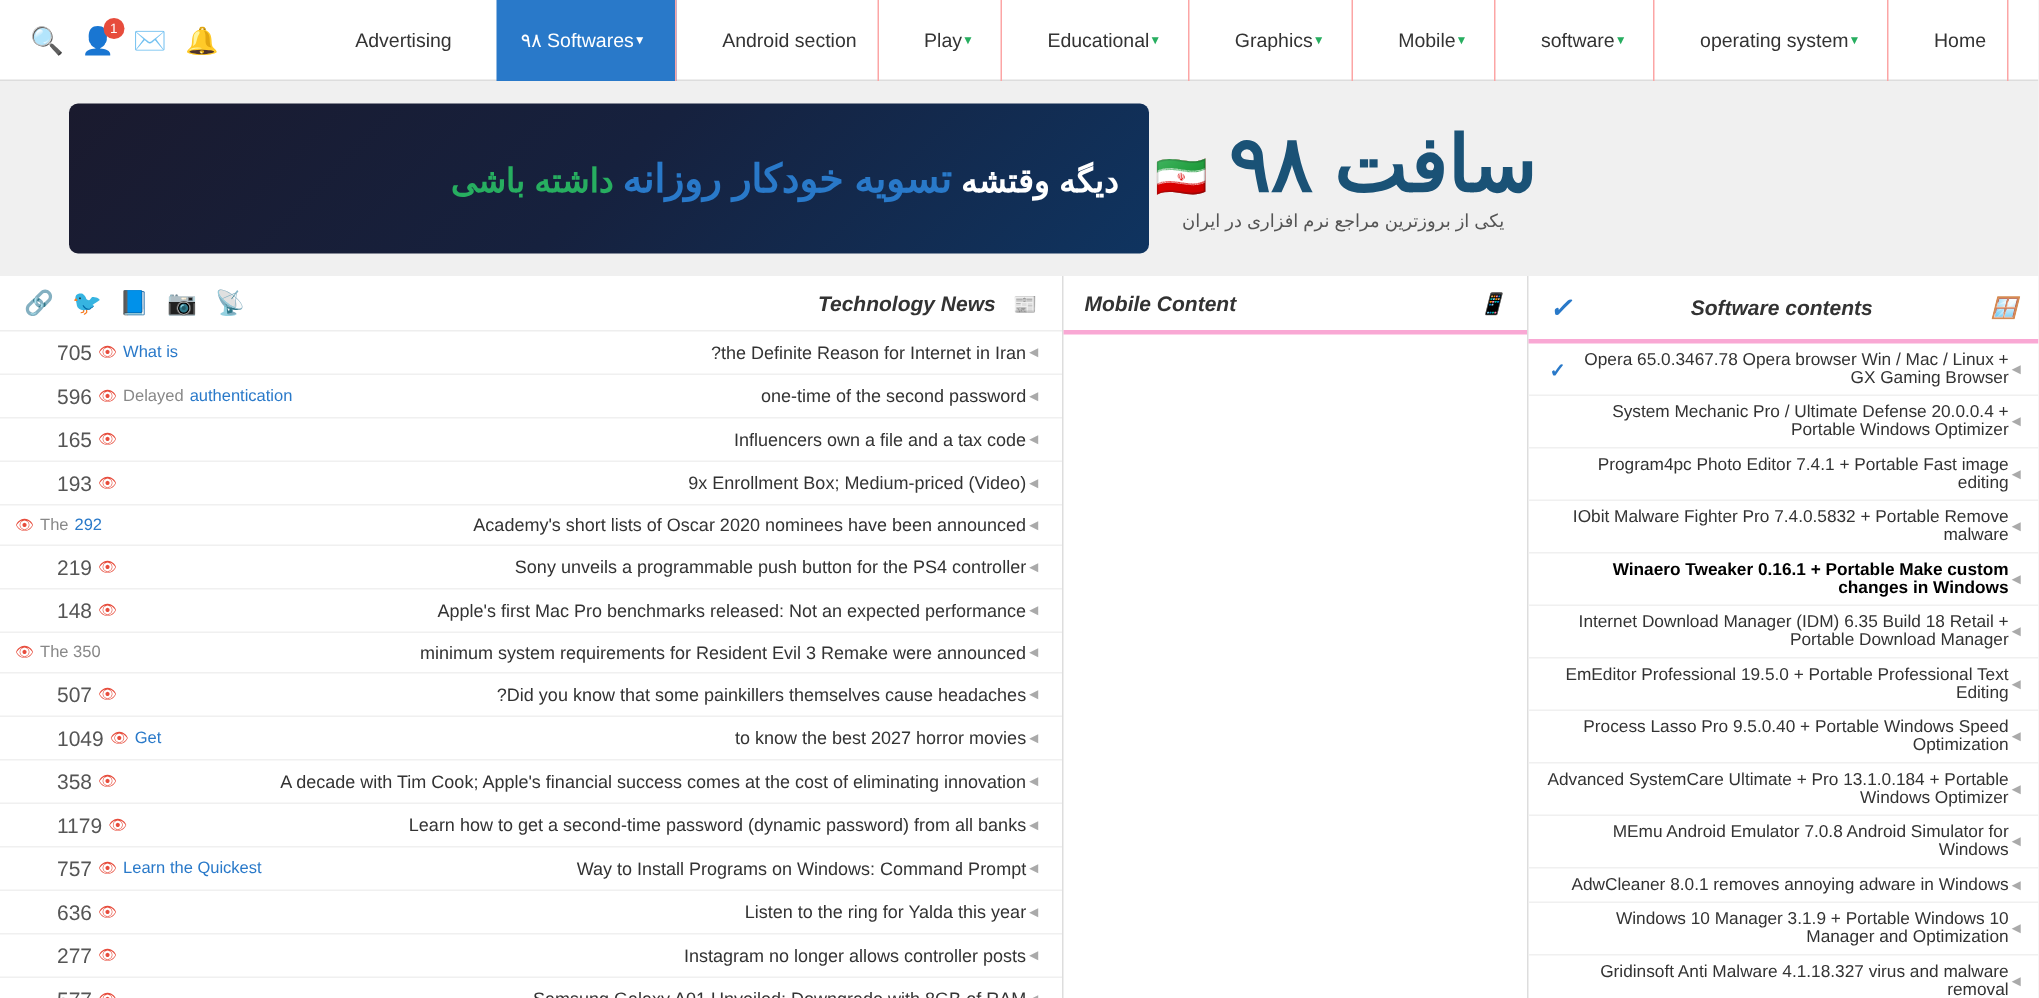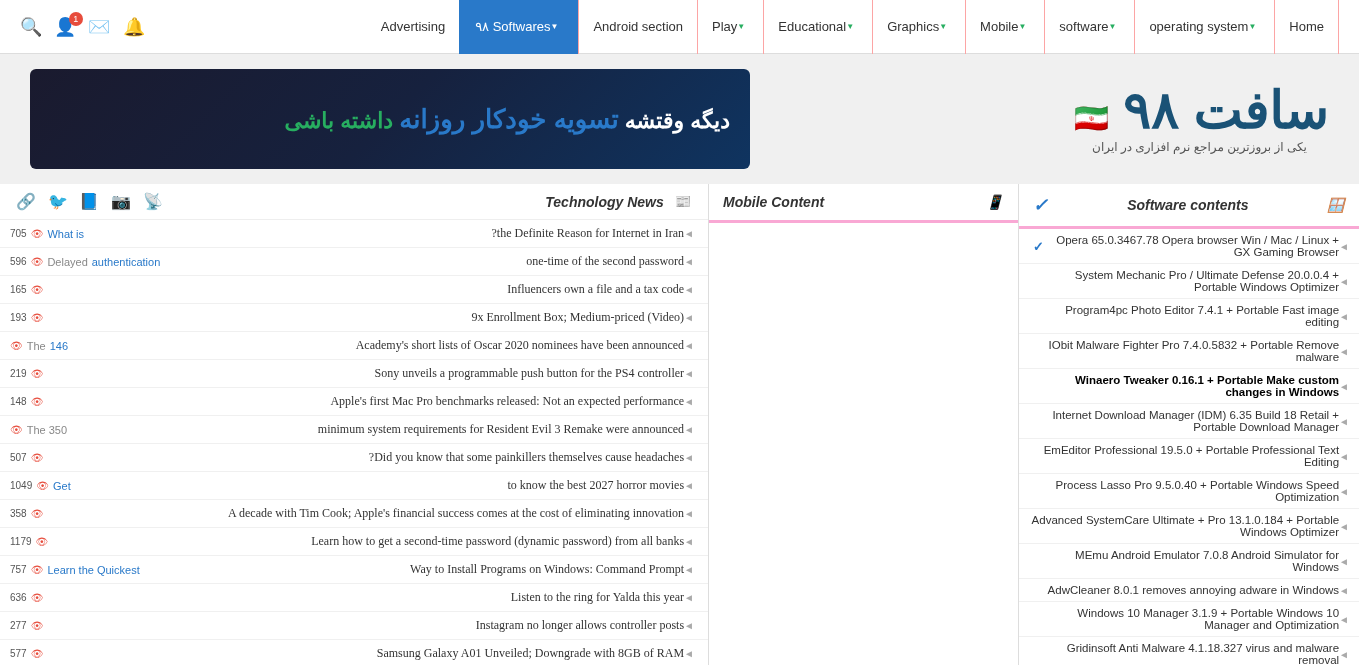--- a/index.html
+++ b/index.html
@@ -20,43 +20,43 @@
     .nav-badge {
       position: absolute;
       top: -4px; right: -6px;
       background: #e74c3c;
       color: #fff;
       border-radius: 50%;
       width: 14px; height: 14px;
       font-size: 9px;
       display: flex; align-items: center; justify-content: center;
     }
-    .nav-links { display: flex; align-items: center; gap: 0; }
+    .nav-links { display: flex; align-items: center; gap: 16px; }
     .nav-link {
       padding: 0 14px;
       height: 54px;
       display: flex; align-items: center;
       cursor: pointer;
       font-size: 13px;
       color: #333;
       text-decoration: none;
       border-right: 1px solid #fca5a5;
       position: relative;
     }
     .nav-link:first-child { border-right: none; }
     .nav-link .chevron { font-size: 8px; margin-right: 4px; color: #27ae60; }
     .nav-softwares { background: #2979c9; color: #fff !important; padding: 0 16px; }
     .nav-softwares .chevron { color: #fff; }
 
     
     .banner-area {
       display: flex;
       align-items: center;
-      justify-content: space-between;
-      padding: 15px 30px;
+      justify-content: flex-start;
+      padding: 15px 46px;
       background: #f0f0f0;
     }
     .banner-img {
       width: 720px;
       height: 100px;
       background: linear-gradient(135deg, #1a1a2e 0%, #16213e 50%, #0f3460 100%);
       border-radius: 6px;
       display: flex;
       align-items: center;
       justify-content: flex-end;
@@ -129,24 +129,24 @@
     .news-item {
       display: flex;
       align-items: center;
       justify-content: space-between;
       padding: 6px 10px;
       border-bottom: 1px solid #f0f0f0;
       direction: rtl;
       font-size: 12px;
       color: #333;
     }
-    .news-item-text { flex: 1; text-align: right; font-family: Liberation Serif, serif; }
+    .news-item-text { flex: 1; text-align: right; }
     .news-item-meta { display: flex; align-items: center; gap: 4px; font-size: 11px; color: #888; }
     .eye-icon { color: #e74c3c; font-size: 10px; }
-    .news-count { color: #555; font-size: 10px; }
+    .news-count { color: #555; font-size: 14px; margin-left: 28px; }
     .news-link { color: #2979c9; font-size: 11px; text-decoration: none; }
     .news-arrow { color: #aaa; font-size: 10px; margin-right: 4px; }
     .auth-link { color: #2979c9; font-size: 11px; }
 
     
     .col-mobile {
       width: 310px;
       border-right: 1px solid #ddd;
       display: flex;
       flex-direction: column;
@@ -295,21 +295,21 @@
           <span class="news-item-text">9x Enrollment Box; Medium-priced (Video)</span>
           <span class="news-item-meta">
             <span class="eye-icon">👁</span>
             <span class="news-count">193</span>
           </span>
         </div>
         <div class="news-item">
           <span class="news-arrow">◄</span>
           <span class="news-item-text">Academy's short lists of Oscar 2020 nominees have been announced</span>
           <span class="news-item-meta">
-            <span class="news-link">146</span>
+            <span class="news-link">292</span>
             <span style="color:#888;">The</span>
             <span class="eye-icon">👁</span>
           </span>
         </div>
         <div class="news-item">
           <span class="news-arrow">◄</span>
           <span class="news-item-text">Sony unveils a programmable push button for the PS4 controller</span>
           <span class="news-item-meta">
             <span class="eye-icon">👁</span>
             <span class="news-count">219</span>

